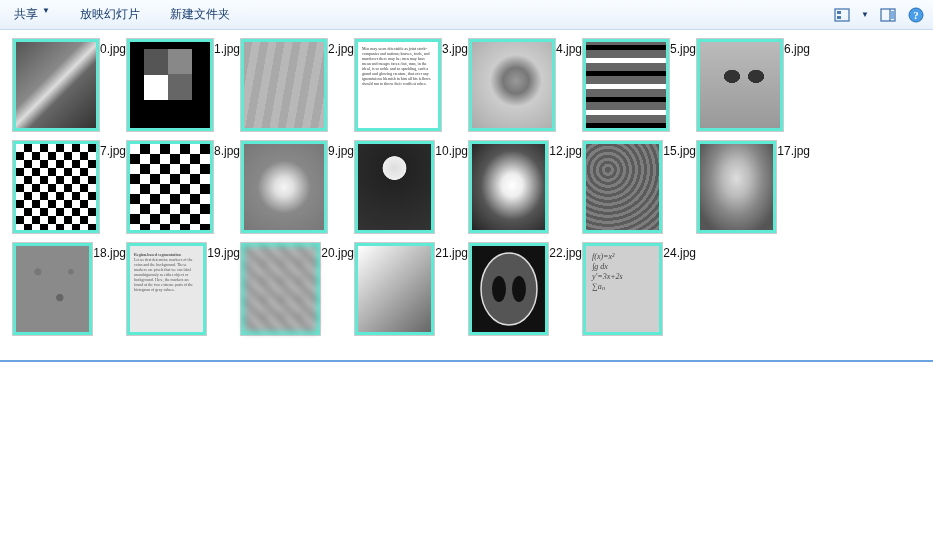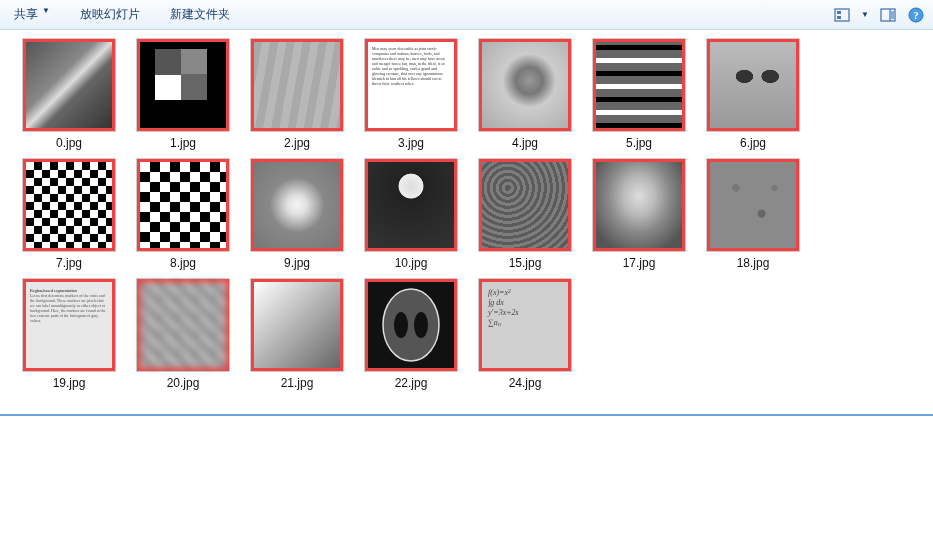--- a/index.html
+++ b/index.html
@@ -5,22 +5,22 @@
 * { margin: 0; padding: 0; box-sizing: border-box; }
 body { font-family: "Segoe UI", Tahoma, sans-serif; font-size: 12px; background: #fff; }
 .toolbar { background: linear-gradient(#fafdff, #e8f1fb); border-bottom: 1px solid #c7d8ed; height: 30px; display: flex; align-items: center; padding: 0 8px; }
 .toolbar-left { display: flex; align-items: center; gap: 18px; }
 .toolbar-item { color: #1a3e6e; cursor: default; display: flex; gap: 4px; padding: 4px 6px; }
 .dropdown-arrow { font-size: 8px; color: #1a3e6e; }
 .toolbar-right { margin-left: auto; display: flex; align-items: center; gap: 10px; }
 .tb-icon { width: 18px; height: 18px; display: flex; align-items: center; justify-content: center; cursor: default; }
 .content { padding: 8px 12px 16px 12px; border-bottom: 2px solid #6aa3e0; overflow: auto; }
 .grid { display: flex; flex-wrap: wrap; gap: 0; }
-.cell { width: 114px; display: flex; flex-direction: column; align-items: center; margin-bottom: 8px; }
-.thumb { width: 94px; height: 94px; border: 1px solid #ccc; background: #ef4444; padding: 3px; display: flex; align-items: center; justify-content: center; }
+.cell { width: 114px; display: flex; align-items: flex-start; margin-bottom: 8px; }
+.thumb { width: 94px; height: 94px; border: 1px solid #ccc; background: #5eead4; padding: 3px; display: flex; align-items: center; justify-content: center; }
 .thumb-inner { width: 100%; height: 100%; background: #bbb; }
 .caption { margin-top: 4px; color: #111; font-size: 12px; text-align: center; }
 
 
 .img0 { background: linear-gradient(135deg,#555 0%,#888 40%,#ddd 50%,#666 60%,#333 100%); }
 .img1 { background:#000; position:relative; }
 .img1::before{content:"";position:absolute;left:18%;top:8%;width:60%;height:60%;background:conic-gradient(#888 0 25%,#666 0 50%,#fff 0 75%,#555 0);}
 .img2 { background: repeating-linear-gradient(100deg,#a9a9a9 0 8px,#b8b8b8 8px 16px); }
 .img3 { background:#fff;color:#333;font-size:4px;line-height:5px;padding:4px;text-align:left;font-family:serif;overflow:hidden;}
 .img4 { background:radial-gradient(circle at 55% 45%,#999 0%,#777 20%,#ccc 40%,#aaa 100%);}
@@ -151,20 +151,26 @@
         <div class="caption">9.jpg</div>
       </div>
     <div class="cell">
         <div class="thumb">
           <div class="thumb-inner img10"></div>
         </div>
         <div class="caption">10.jpg</div>
       </div>
     <div class="cell">
         <div class="thumb">
+          <div class="thumb-inner img12"></div>
+        </div>
+        <div class="caption">12.jpg</div>
+      </div>
+    <div class="cell">
+        <div class="thumb">
           <div class="thumb-inner img15"></div>
         </div>
         <div class="caption">15.jpg</div>
       </div>
 
     <div class="cell">
         <div class="thumb">
           <div class="thumb-inner img17"></div>
         </div>
         <div class="caption">17.jpg</div>

